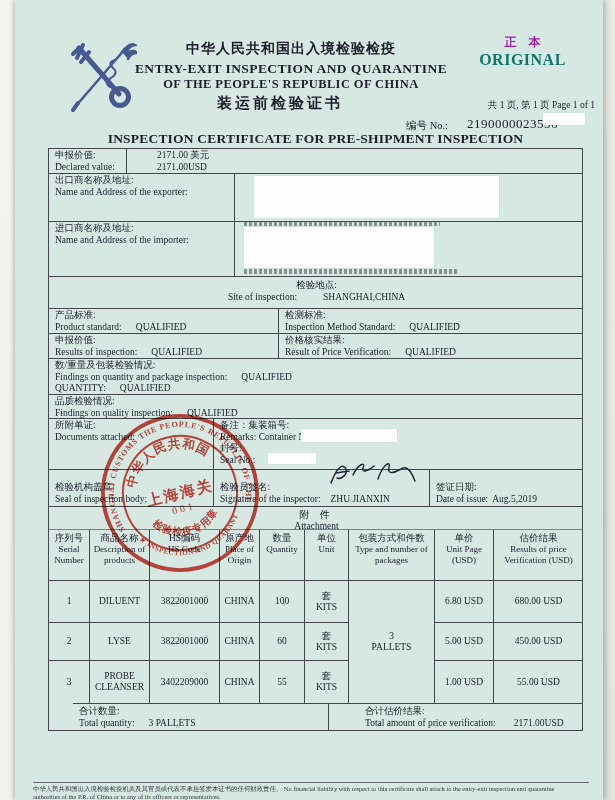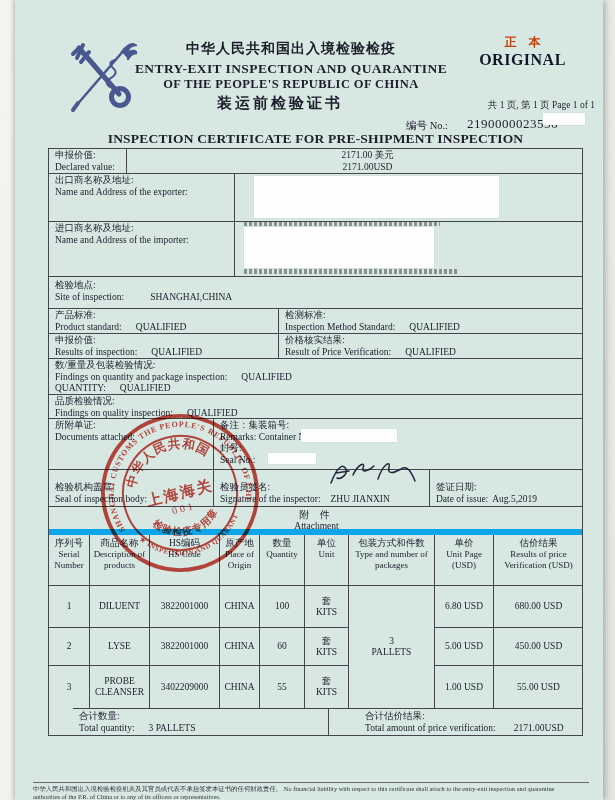--- a/index.html
+++ b/index.html
@@ -17,49 +17,49 @@
     overflow:hidden;
   }
   .abs{ position:absolute; }
 
   
   .title-block{ left:90px; top:40px; width:372px; text-align:center; }
   .title-cn{ font-size:14px; font-weight:bold; letter-spacing:1px; }
   .title-en1{ font-size:13.5px; font-weight:bold; margin-top:3px; letter-spacing:.4px;}
   .title-en2{ font-size:12.5px; font-weight:bold; letter-spacing:.4px;}
   .orig-block{ left:455px; top:34px; width:105px; text-align:center;}
-  .orig-cn{ color:#c2410c; font-size:12px; font-weight:bold; letter-spacing:12px; padding-left:12px;}
-  .orig-en{ color:#0f172a; font-size:16px; font-weight:bold; letter-spacing:.5px;}
+  .orig-cn{ color:#a21caf; font-size:12px; font-weight:bold; letter-spacing:12px; padding-left:12px;}
+  .orig-en{ color:#0f766e; font-size:16px; font-weight:bold; letter-spacing:.5px;}
   .page-info{ right:8px; top:99px; font-size:9.5px; }
   .cert-cn{ left:140px; top:94px; width:250px; text-align:center; font-size:15px; font-weight:bold; letter-spacing:3px;}
   .no-label{ left:391px; top:119px; font-size:10.5px; }
   .no-value{ left:452px; top:116px; font-size:13px; letter-spacing:.5px;}
   .cert-en{ left:33px; top:131px; width:535px; text-align:center; font-size:13.5px; font-weight:bold; letter-spacing:.2px;}
 
   
   .main-table{ left:33px; top:148px; width:535px; border:1px solid #45454e; background:transparent;}
   .trow{ display:flex; border-top:1px solid #45454e; }
   .trow:first-child{ border-top:none; }
   .cell{ position:relative; padding:1px 4px 0 6px; font-size:9.5px; line-height:11.5px; }
   .cell + .cell{ border-left:1px solid #45454e; }
   .val{ margin-left:14px; }
-  .r1{ height:24px; } .r1 .c-label{ width:77px; } .r1 .c-val{ flex:1; padding-left:30px;text-align:center; }
+  .r1{ height:24px; } .r1 .c-label{ width:77px; } .r1 .c-val{ flex:1; padding-left:30px; }
   .r2{ height:48px; } .r2 .c-label{ width:185px; } .r2 .c-val{ flex:1; }
   .r3{ height:55px; } .r3 .c-label{ width:185px; } .r3 .c-val{ flex:1; }
-  .r4{ height:32px; } .r4 .cell{ width:100%; padding-top:3px;}
+  .r4{ height:32px;text-align:center; } .r4 .cell{ width:100%; padding-top:3px;}
   .r5,.r6{ height:25px; } .r5 .c-left,.r6 .c-left{ width:229px; } .r5 .c-right,.r6 .c-right{ flex:1; }
   .r7{ height:36px; } .r7 .cell{ width:100%; }
   .r8{ height:24px; } .r8 .cell{ width:100%; }
   .r9{ height:51px; } .r9 .c-left{ width:164px; } .r9 .c-right{ flex:1; }
   .r10{ height:37px; } .r10 .c-1{ width:164px; padding-top:12px;} .r10 .c-2{ width:216px; padding-top:12px;} .r10 .c-3{ flex:1; padding-top:12px;}
   .r11{ height:23px; } .r11 .cell{ width:100%; text-align:center; padding-top:2px;}
   .r11 .att-cn{ font-size:10px; letter-spacing:4px; }
 
   
-  .items{ display:grid; border-top:6px solid #0ea5e9;
+  .items{ display:grid; border-top:1px solid #0ea5e9;
     grid-template-columns: 40px 60px 70px 40px 45px 44px 86px 59px 90px;
     grid-template-rows: 50px 42px 38px 43px; }
   .icell{ border-left:1px solid #45454e; border-top:1px solid #45454e;
     display:flex; flex-direction:column; align-items:center; justify-content:center;
     text-align:center; font-size:9.5px; line-height:11px; padding:1px 2px;}
   .icell.first-col{ border-left:none; }
   .icell.hrow{ border-top:none; justify-content:flex-start; padding-top:3px;}
   .icell .en{ font-size:9px; }
   .pkg-merged{ grid-column:7; grid-row:2 / span 3; }
 

